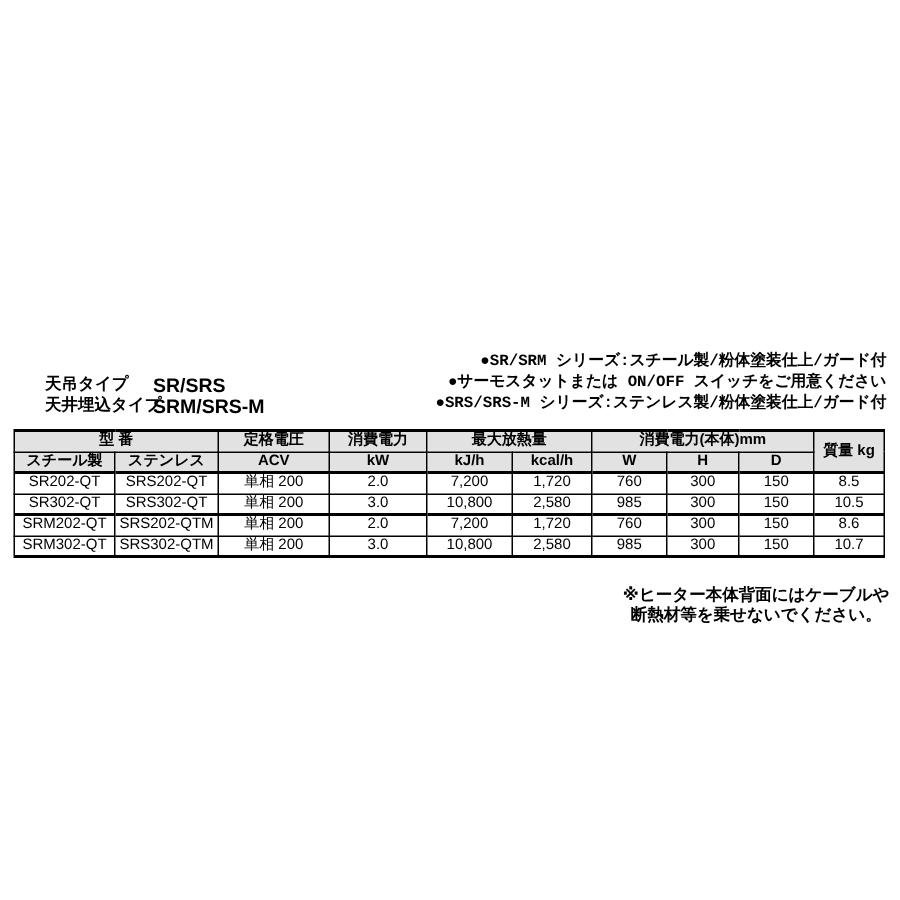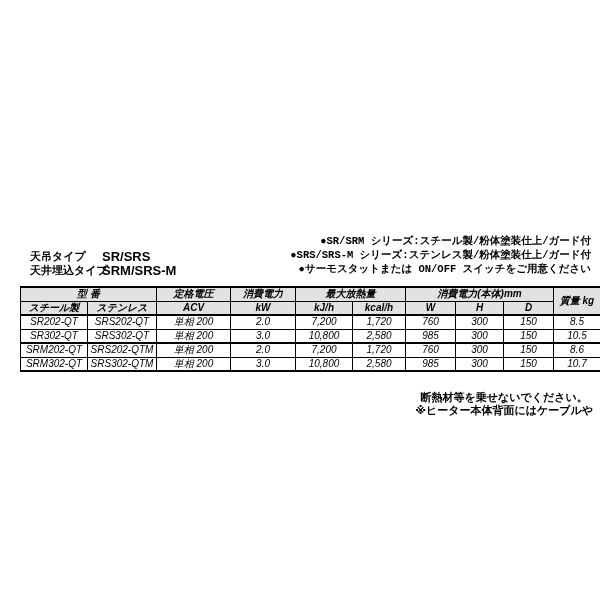--- a/index.html
+++ b/index.html
@@ -29,28 +29,27 @@
   .bullets {
     position: absolute; right: 9px; top: 234px;
     text-align: right;
     font-family: Liberation Mono, monospace;
   }
   .bullet-line {
     font-size: 10.5px; font-weight: bold; line-height: 14px; white-space: nowrap;
   }
 
   table.spec {
-    position: absolute; left: 20px; top: 286px;
+    position: absolute; left: 9px; top: 286px;
     border-collapse: collapse; table-layout: fixed;
     width: 580px;
     border-top: 2px solid #000;
     border-bottom: 2px solid #000;
     border-left: 1px solid #000;
     border-right: 1px solid #000;
-    font-style: italic;
   }
   table.spec th, table.spec td {
     border: 1px solid #000;
     padding: 0;
     text-align: center;
     vertical-align: middle;
     font-size: 10px;
     line-height: 12px;
     white-space: nowrap;
     overflow: hidden;
@@ -81,22 +80,22 @@
       <span class="type-models">SR/SRS</span>
     </div>
     <div class="type-row">
       <span class="type-label">天井埋込タイプ</span>
       <span class="type-models">SRM/SRS-M</span>
     </div>
   </div>
 
   <div class="bullets">
     <div class="bullet-line">●SR/SRM シリーズ:スチール製/粉体塗装仕上/ガード付</div>
+    <div class="bullet-line">●サーモスタットまたは ON/OFF スイッチをご用意ください</div>
     <div class="bullet-line">●SRS/SRS-M シリーズ:ステンレス製/粉体塗装仕上/ガード付</div>
-    <div class="bullet-line">●サーモスタットまたは ON/OFF スイッチをご用意ください</div>
   </div>
 
   <table class="spec">
     <colgroup>
       <col style="width:67px">
         <col style="width:69px">
         <col style="width:74px">
       <col style="width:65px">
         <col style="width:57px">
         <col style="width:53px">
@@ -170,17 +169,17 @@
       <td>2,580</td>
       <td>985</td>
       <td>300</td>
       <td>150</td>
       <td>10.7</td>
     </tr>
   </tbody>
     </table>
 
   <div class="note">
+    <div class="note-line">※ヒーター本体背面にはケーブルや</div>
     <div class="note-line">断熱材等を乗せないでください。</div>
-    <div class="note-line">※ヒーター本体背面にはケーブルや</div>
   </div>
 
 </div>
 
 </body></html>

